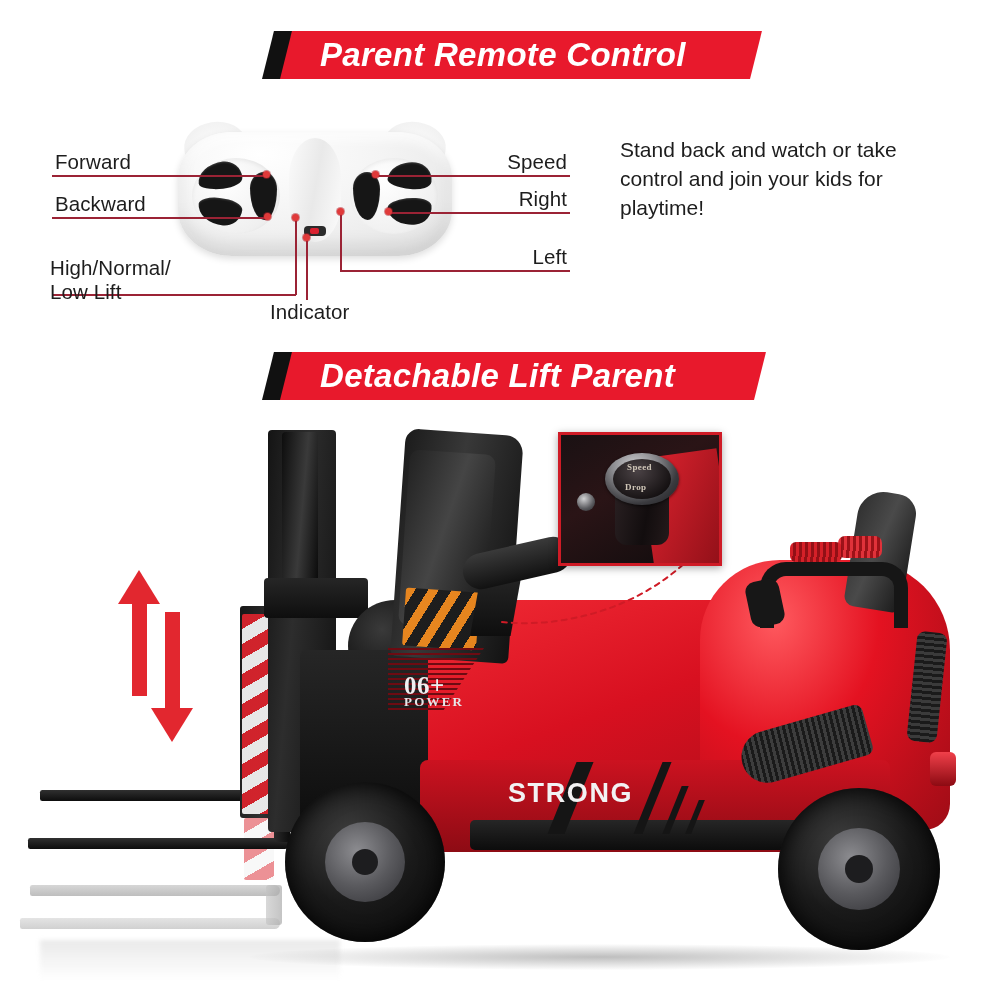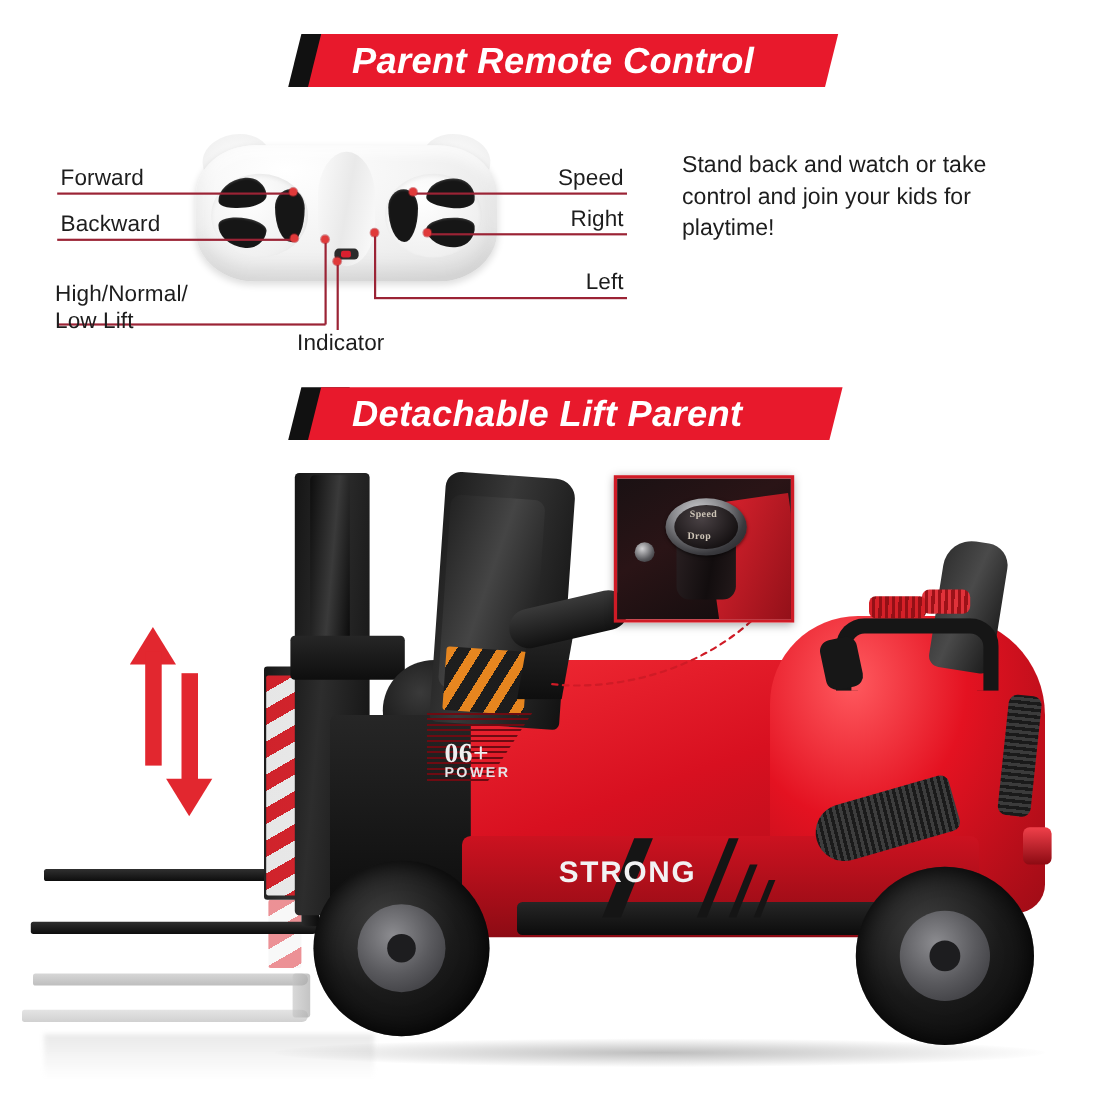--- a/index.html
+++ b/index.html
@@ -193,21 +193,21 @@
     border-radius:26px 8px 8px 26px;transform:rotate(-16deg);}
   .vent2{position:absolute;left:912px;top:632px;width:30px;height:110px;
     background:repeating-linear-gradient(0deg,#1a1a1a 0 3px,#3b3b3b 3px 6px);
     border-radius:8px;transform:rotate(6deg);}
   .decal{position:absolute;left:388px;top:648px;width:96px;height:62px;
     background:repeating-linear-gradient(0deg,#6d0b12 0 2px,transparent 2px 5px);
     clip-path:polygon(0 0,100% 0,58% 100%,0 100%);}
   .decal-06{position:absolute;left:404px;top:672px;color:#efeff0;
     font-size:25px;font-weight:bold;letter-spacing:.5px;font-family:Liberation Serif, serif;}
   .decal-pw{position:absolute;left:404px;top:694px;color:#e6e6e8;
-    font-size:13px;font-weight:bold;letter-spacing:2.2px;}
+    font-size:13px;font-weight:bold;letter-spacing:2.2px;font-family:Liberation Serif, serif;}
   .strong{position:absolute;left:508px;top:778px;color:#f2f2f3;
     font-size:27px;font-weight:bold;letter-spacing:1.6px;}
   .slash{position:absolute;background:#151515;}
   .slash.s1{left:562px;top:762px;width:17px;height:72px;transform:skewX(-22deg);}
   .slash.s2{left:648px;top:762px;width:9px;height:72px;transform:skewX(-22deg);}
   .slash.s3{left:672px;top:786px;width:7px;height:48px;transform:skewX(-22deg);}
   .slash.s4{left:692px;top:800px;width:6px;height:34px;transform:skewX(-22deg);}
 
   .rollbar{position:absolute;left:760px;top:562px;width:120px;height:52px;
     border:14px solid #161616;border-bottom:none;border-radius:26px 26px 0 0;}

